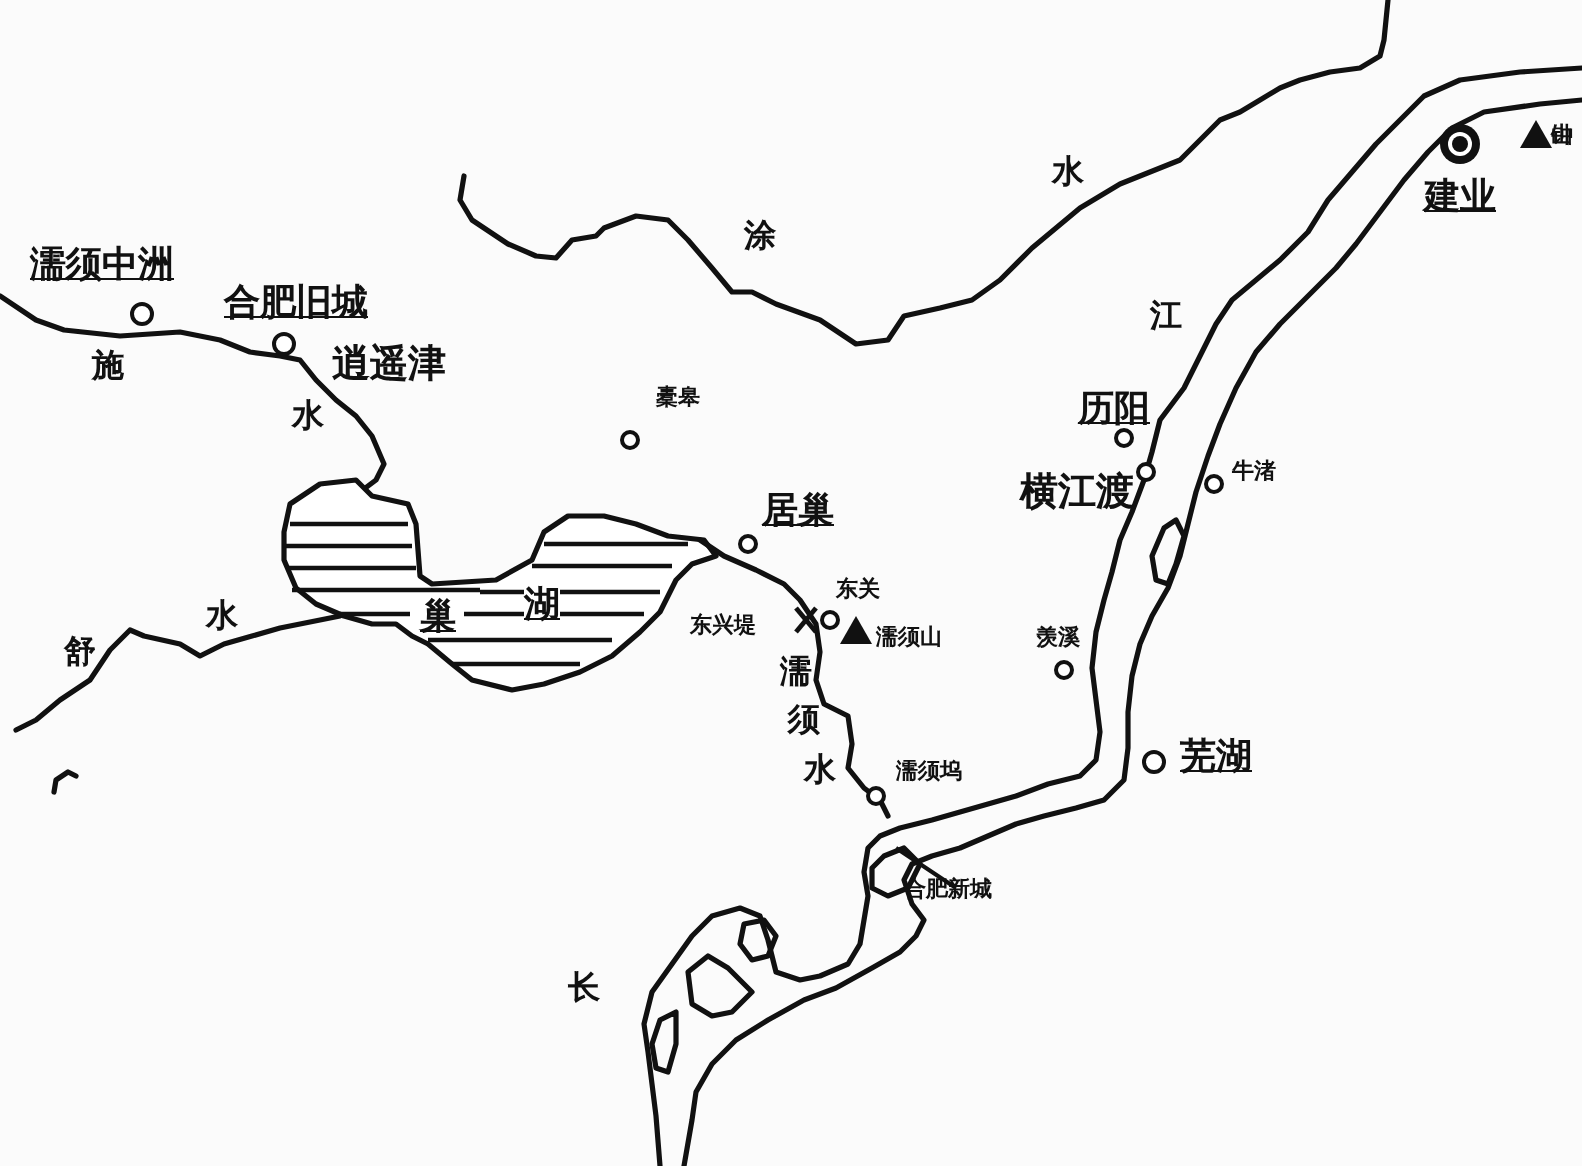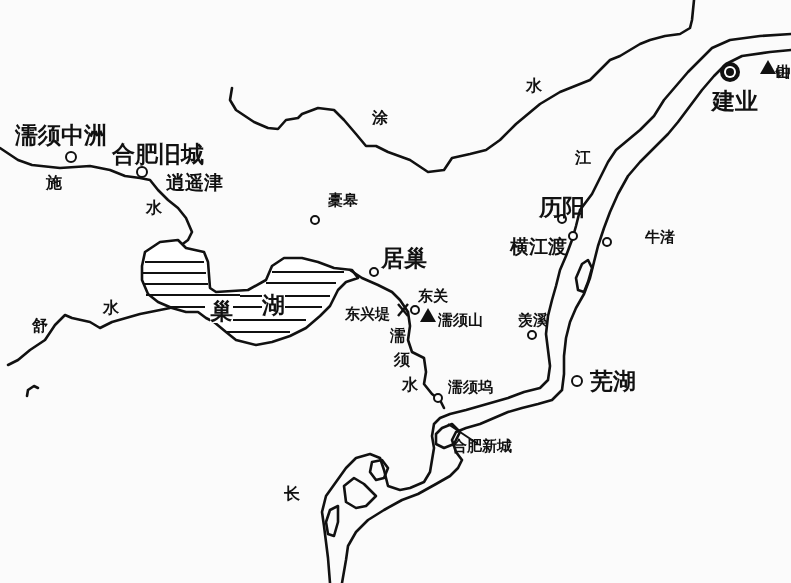--- a/index.html
+++ b/index.html
@@ -1,20 +1,20 @@
 <!DOCTYPE html>
 <html><head>
 <meta charset="utf-8">
 <style>
   html, body { margin:0; padding:0; background:#fdfdfd; }
   #map { position:relative; width:791px; height:583px; overflow:hidden; background:#fbfbfb; }
   #map svg { position:absolute; left:0; top:0; }
   .lbl { position:absolute; font-family:"DejaVu Sans", sans-serif; font-weight:bold; color:#111; white-space:nowrap; line-height:1; }
-  .big { font-size:23px; }
-  .mid { font-size:15px; }
+  .big { font-size:18px;text-decoration:underline; }
+  .mid { font-size:11px; }
   .sm  { font-size:19px; }
   .riv { font-size:16px; }
   .vert { writing-mode: vertical-rl; letter-spacing:6px; }
   .town { fill:#fff; stroke:#111; stroke-width:2; }
   .line { fill:none; stroke:#111; stroke-width:2.6; stroke-linejoin:round; stroke-linecap:round; }
 </style>
 </head>
 <body>
 
 <div id="map">
@@ -88,21 +88,21 @@
   <div class="lbl mid" style="left:328px;top:193px">橐皋</div>
   <div class="lbl big" style="left:381px;top:247px">居巢</div>
   <div class="lbl mid" style="left:418px;top:289px">东关</div>
   <div class="lbl mid" style="left:345px;top:307px">东兴堤</div>
   <div class="lbl mid" style="left:438px;top:313px">濡须山</div>
   <div class="lbl mid" style="left:448px;top:380px">濡须坞</div>
   <div class="lbl mid" style="left:452px;top:439px">合肥新城</div>
   <div class="lbl mid" style="left:518px;top:313px">羡溪</div>
   <div class="lbl big" style="left:539px;top:196px">历阳</div>
   <div class="lbl sm" style="left:510px;top:237px">横江渡</div>
-  <div class="lbl mid" style="left:645px;top:230px">牛渚</div>
+  <div class="lbl mid" style="left:616px;top:230px">牛渚</div>
   <div class="lbl big" style="left:590px;top:370px">芜湖</div>
   <div class="lbl big" style="left:712px;top:90px">建业</div>
   <div class="lbl mid vert" style="left:775px;top:52px;letter-spacing:0">钟山</div>
 
   <div class="lbl riv" style="left:46px;top:175px">施</div>
   <div class="lbl riv" style="left:146px;top:200px">水</div>
   <div class="lbl riv" style="left:32px;top:318px">舒</div>
   <div class="lbl riv" style="left:103px;top:300px">水</div>
   <div class="lbl riv" style="left:372px;top:110px">涂</div>
   <div class="lbl riv" style="left:526px;top:78px">水</div>

